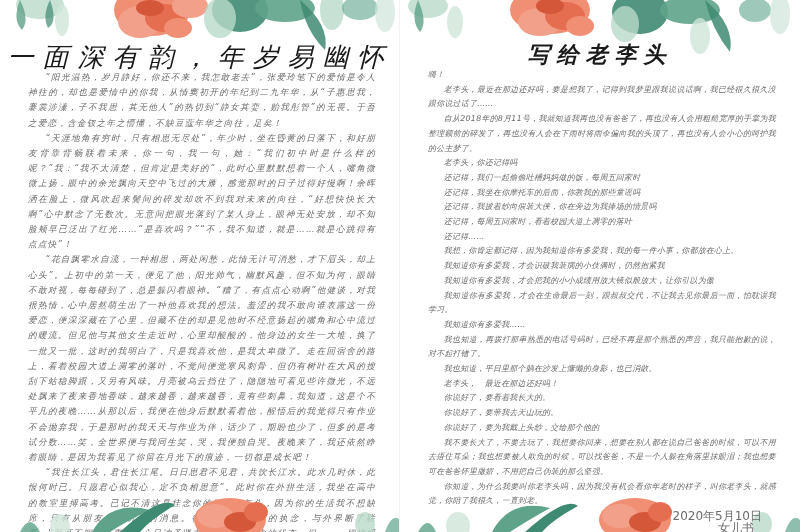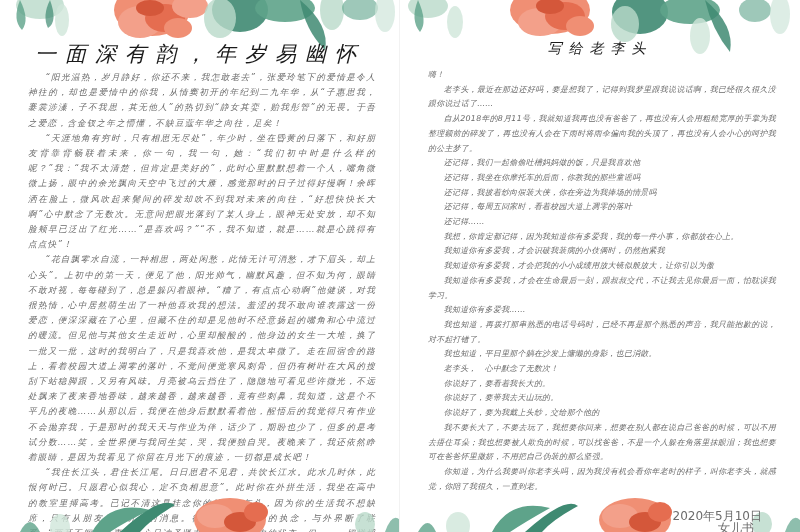--- a/index.html
+++ b/index.html
@@ -9,22 +9,22 @@
   .page.left { left: 0; }
   .page.right { left: 400px; }
   .page-divider { position: absolute; left: 399px; top: 0; width: 1px; height: 532px; background: #f2f2f2; }
 
   .deco { position: absolute; pointer-events: none; }
   .title {
     position: absolute; left: 0; width: 400px; text-align: center;
     font-family: "DejaVu Serif", "Liberation Serif", serif;
     color: #1a1a1a; font-style: italic; font-weight: normal;
   }
-  .left .title { top: 40px; font-size: 21px; letter-spacing: 9px; }
-  .right .title { top: 40px; font-size: 14px; letter-spacing: 7px; }
+  .left .title { top: 40px; font-size: 26px; letter-spacing: 9px; }
+  .right .title { top: 40px; font-size: 22px; letter-spacing: 7px; font-weight: bold; }
 
   .body-text {
     position: absolute; left: 28px; width: 346px;
     font-size: 8.4px; line-height: 15px; color: #6b6b6b; letter-spacing: 0.6px;
     text-align: justify;
   }
   .left .body-text { top: 70px; left: 28px; width: 348px; font-size: 8.6px; line-height: 15.2px; letter-spacing: 1.2px; }
   .right .body-text { top: 68px; left: 28px; width: 348px; font-size: 7.9px; line-height: 14.7px; letter-spacing: 0.3px; }
   .para { text-indent: 2em; font-style: italic; }
   .para.noindent { text-indent: 0; }
@@ -98,33 +98,34 @@
     <path d="M305 0 Q335 25 330 52 Q312 30 305 0Z" fill="#3f8a72" opacity="0.85"></path>
     <ellipse cx="300" cy="36" rx="10" ry="18" fill="#cfe6da" opacity="0.8"></ellipse>
     <ellipse cx="355" cy="10" rx="16" ry="12" fill="#5ea38a" opacity="0.6"></ellipse>
     <ellipse cx="380" cy="14" rx="10" ry="20" fill="#cfe6da" opacity="0.7"></ellipse>
   </svg>
   <div class="title">写给老李头</div>
   <div class="body-text">
     <p class="para noindent">嗨！</p>
     <p class="para">老李头，最近在那边还好吗，要是想我了，记得到我梦里跟我说说话啊，我已经很久很久没跟你说过话了……</p>
     <p class="para">自从2018年的8月11号，我就知道我再也没有爸爸了，再也没有人会用粗糙宽厚的手掌为我整理额前的碎发了，再也没有人会在下雨时将雨伞偏向我的头顶了，再也没有人会小心的呵护我的公主梦了。</p>
-    <p class="para">还记得，我们一起偷偷吐槽妈妈做的饭，只是我喜欢他</p>
+    <p class="para">老李头，你还记得吗</p>
+    <p class="para">还记得，我们一起偷偷吐槽妈妈做的饭，每周五回家时</p>
     <p class="para">还记得，我坐在你摩托车的后面，你教我的那些童谣吗</p>
     <p class="para">还记得，我披着纱向假装大侠，你在旁边为我捧场的情景吗</p>
     <p class="para">还记得，每周五回家时，看着校园大道上凋零的落叶</p>
     <p class="para">还记得……</p>
     <p class="para">我想，你肯定都记得，因为我知道你有多爱我，我的每一件小事，你都放在心上。</p>
     <p class="para">我知道你有多爱我，才会识破我装病的小伎俩时，仍然抱紧我</p>
     <p class="para">我知道你有多爱我，才会把我的小小成绩用放大镜似般放大，让你引以为傲</p>
     <p class="para">我知道你有多爱我，才会在生命最后一刻，跟叔叔交代，不让我去见你最后一面，怕耽误我学习。</p>
     <p class="para">我知道你有多爱我……</p>
     <p class="para">我也知道，再拨打那串熟悉的电话号码时，已经不再是那个熟悉的声音，我只能抱歉的说，对不起打错了。</p>
     <p class="para">我也知道，平日里那个躺在沙发上慵懒的身影，也已消散。</p>
-    <p class="para">老李头，　心中默念了无数次！</p>
+    <p class="para">老李头，　最近在那边还好吗！</p>
     <p class="para">你说好了，要看着我长大的。</p>
     <p class="para">你说好了，要带我去天山玩的。</p>
     <p class="para">你说好了，要为我戴上头纱，交给那个他的</p>
     <p class="para">我不要长大了，不要去玩了，我想要你回来，想要在别人都在说自己爸爸的时候，可以不用去捂住耳朵；我也想要被人欺负的时候，可以找爸爸，不是一个人躲在角落里抹眼泪；我也想要可在爸爸怀里撒娇，不用把自己伪装的那么坚强。</p>
     <p class="para">你知道，为什么我要叫你老李头吗，因为我没有机会看你年老时的样子，叫你老李头，就感觉，你陪了我很久，一直到老。</p>
 
   </div>
   <svg class="deco" style="left:0;top:490px" width="400" height="42" viewBox="0 0 400 42">
     <path d="M18 42 Q28 24 36 42Z" fill="#5ea38a" opacity="0.8"></path>
     <ellipse cx="58" cy="36" rx="12" ry="14" fill="#cfe6da" opacity="0.8"></ellipse>

